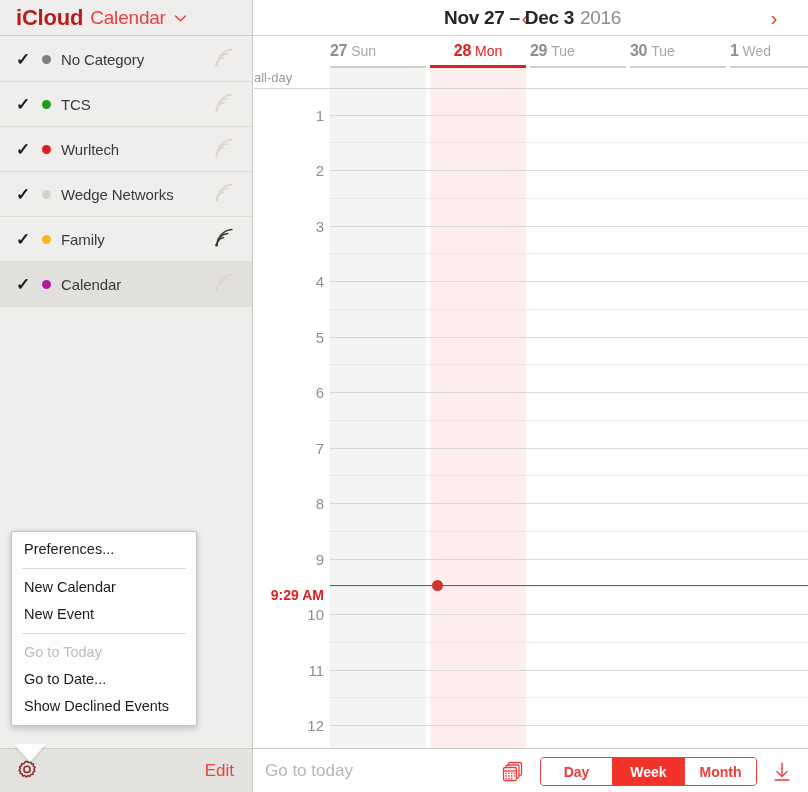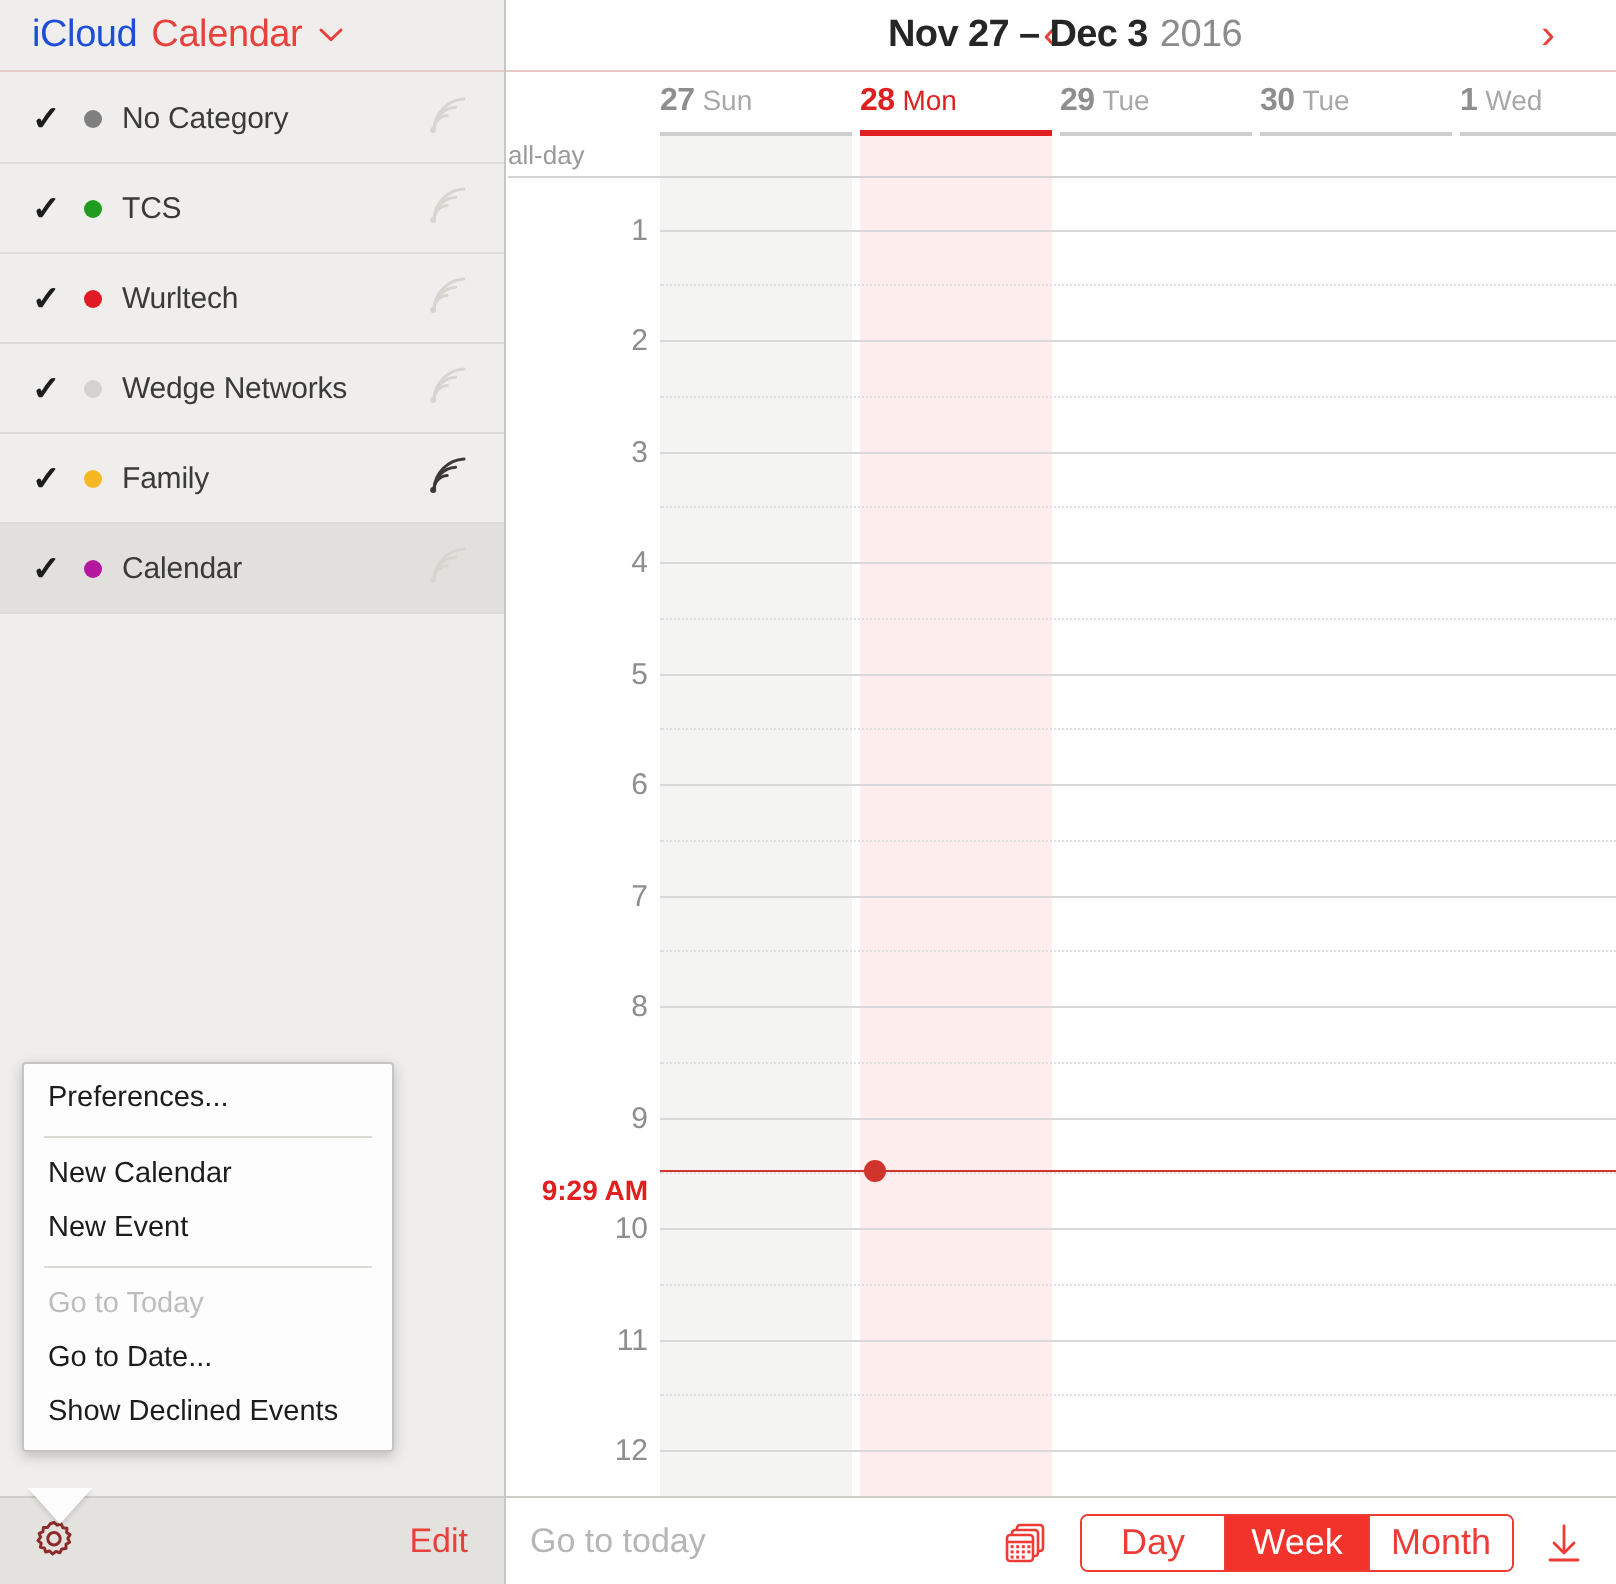--- a/index.html
+++ b/index.html
@@ -27,21 +27,21 @@
   #sidebar-header {
     position: absolute; left: 0; top: 0;
     width: 252px; height: 36px;
     background: #efeeec;
     border-bottom: 1px solid #e8c9c9;
     display: flex; align-items: center;
     padding-left: 16px;
     box-sizing: border-box;
   }
   .acct-icloud {
-    font-size: 19px; font-weight: normal; color: #1d4ed8;
+    font-size: 22px; font-weight: bold; color: #b91c1c;
     letter-spacing: -0.2px;
   }
   .acct-name {
     font-size: 19px; color: #e8413c; margin-left: 7px;
     letter-spacing: -0.2px;
   }
   .acct-chevron {
     margin-left: 8px; color: #e8413c;
     display: inline-block;
   }
@@ -269,21 +269,21 @@
     position: absolute; left: 287px; top: 8px;
     width: 215px; height: 27px;
     border: 1px solid #ef3b36;
     border-radius: 4px;
     display: flex;
     overflow: hidden;
   }
   .view-seg {
     flex: 1;
     display: flex; align-items: center; justify-content: center;
-    font-size: 18px; font-weight: normal; color: #ef3b36;
+    font-size: 14px; font-weight: bold; color: #ef3b36;
     border-right: 1px solid #ef3b36;
     background: #ffffff;
   }
   .view-seg:last-child { border-right: none; }
   .view-seg.active { background: #f2332c; color: #ffffff; }
   #download-icon {
     position: absolute; right: 14px; top: 11px;
     width: 24px; height: 24px;
   }
 </style>
@@ -417,21 +417,21 @@
     <div class="nav-chevron" id="prev-week">‹</div>
     <div id="date-title">
       <span class="date-main">Nov 27 – Dec 3</span><span class="date-year">2016</span>
     </div>
     <div class="nav-chevron" id="next-week">›</div>
   </div>
 
   <div id="calendar-area">
     <div id="day-header-row">
         <div class="day-head" style="left: 76px; width: 96px;"><span class="day-num">27</span><span class="day-name">Sun</span></div>
-        <div class="day-head today" style="left: 176px; width: 96px;"><span class="day-num">28</span><span class="day-name">Mon</span></div>
+        <div class="day-head today" style="left: 176px; width: 96px; text-align: center;"><span class="day-num">28</span><span class="day-name">Mon</span></div>
         <div class="day-head" style="left: 276px; width: 96px;"><span class="day-num">29</span><span class="day-name">Tue</span></div>
         <div class="day-head" style="left: 376px; width: 96px;"><span class="day-num">30</span><span class="day-name">Tue</span></div>
         <div class="day-head" style="left: 476px; width: 96px;"><span class="day-num">1</span><span class="day-name">Wed</span></div>
       </div>
     <div id="allday-row">
         <div class="allday-cell" style="left: 76px; width: 96px; background: rgb(244, 244, 242);"></div>
         <div class="allday-cell" style="left: 176px; width: 96px; background: rgb(253, 238, 237);"></div>
         <div class="allday-cell" style="left: 276px; width: 96px; background: rgb(255, 255, 255);"></div>
         <div class="allday-cell" style="left: 376px; width: 96px; background: rgb(255, 255, 255);"></div>
         <div class="allday-cell" style="left: 476px; width: 96px; background: rgb(255, 255, 255);"></div>

